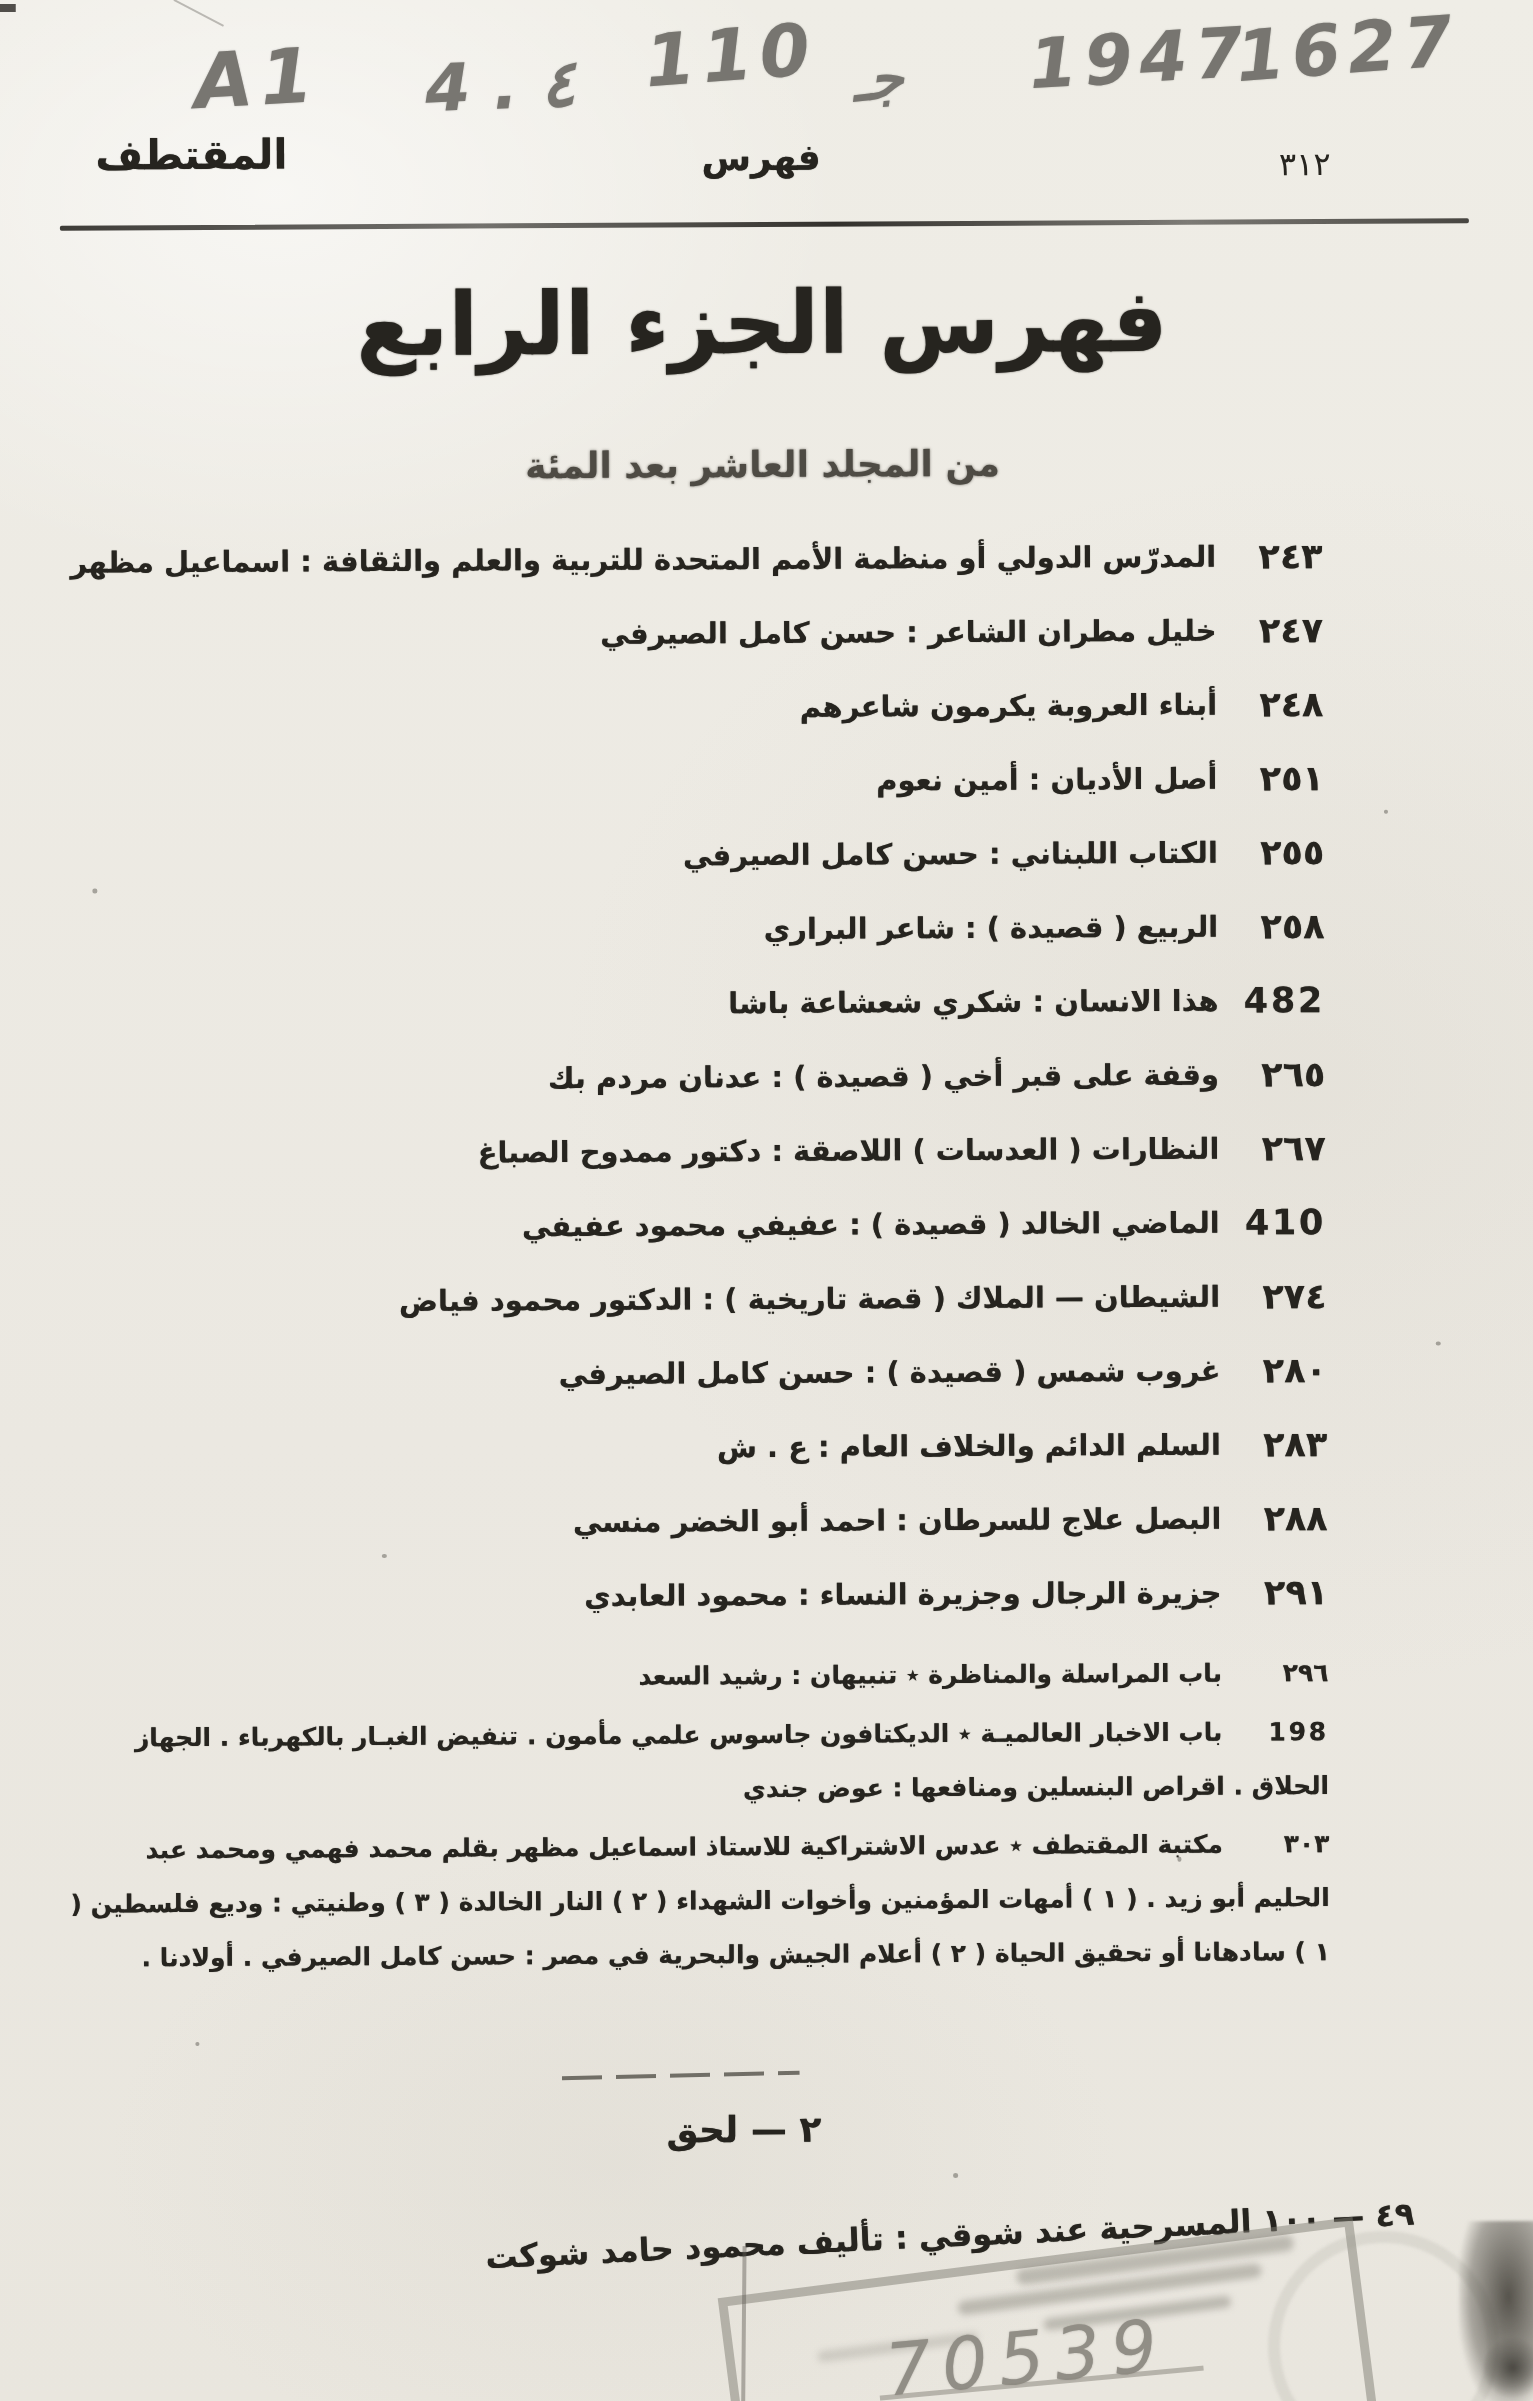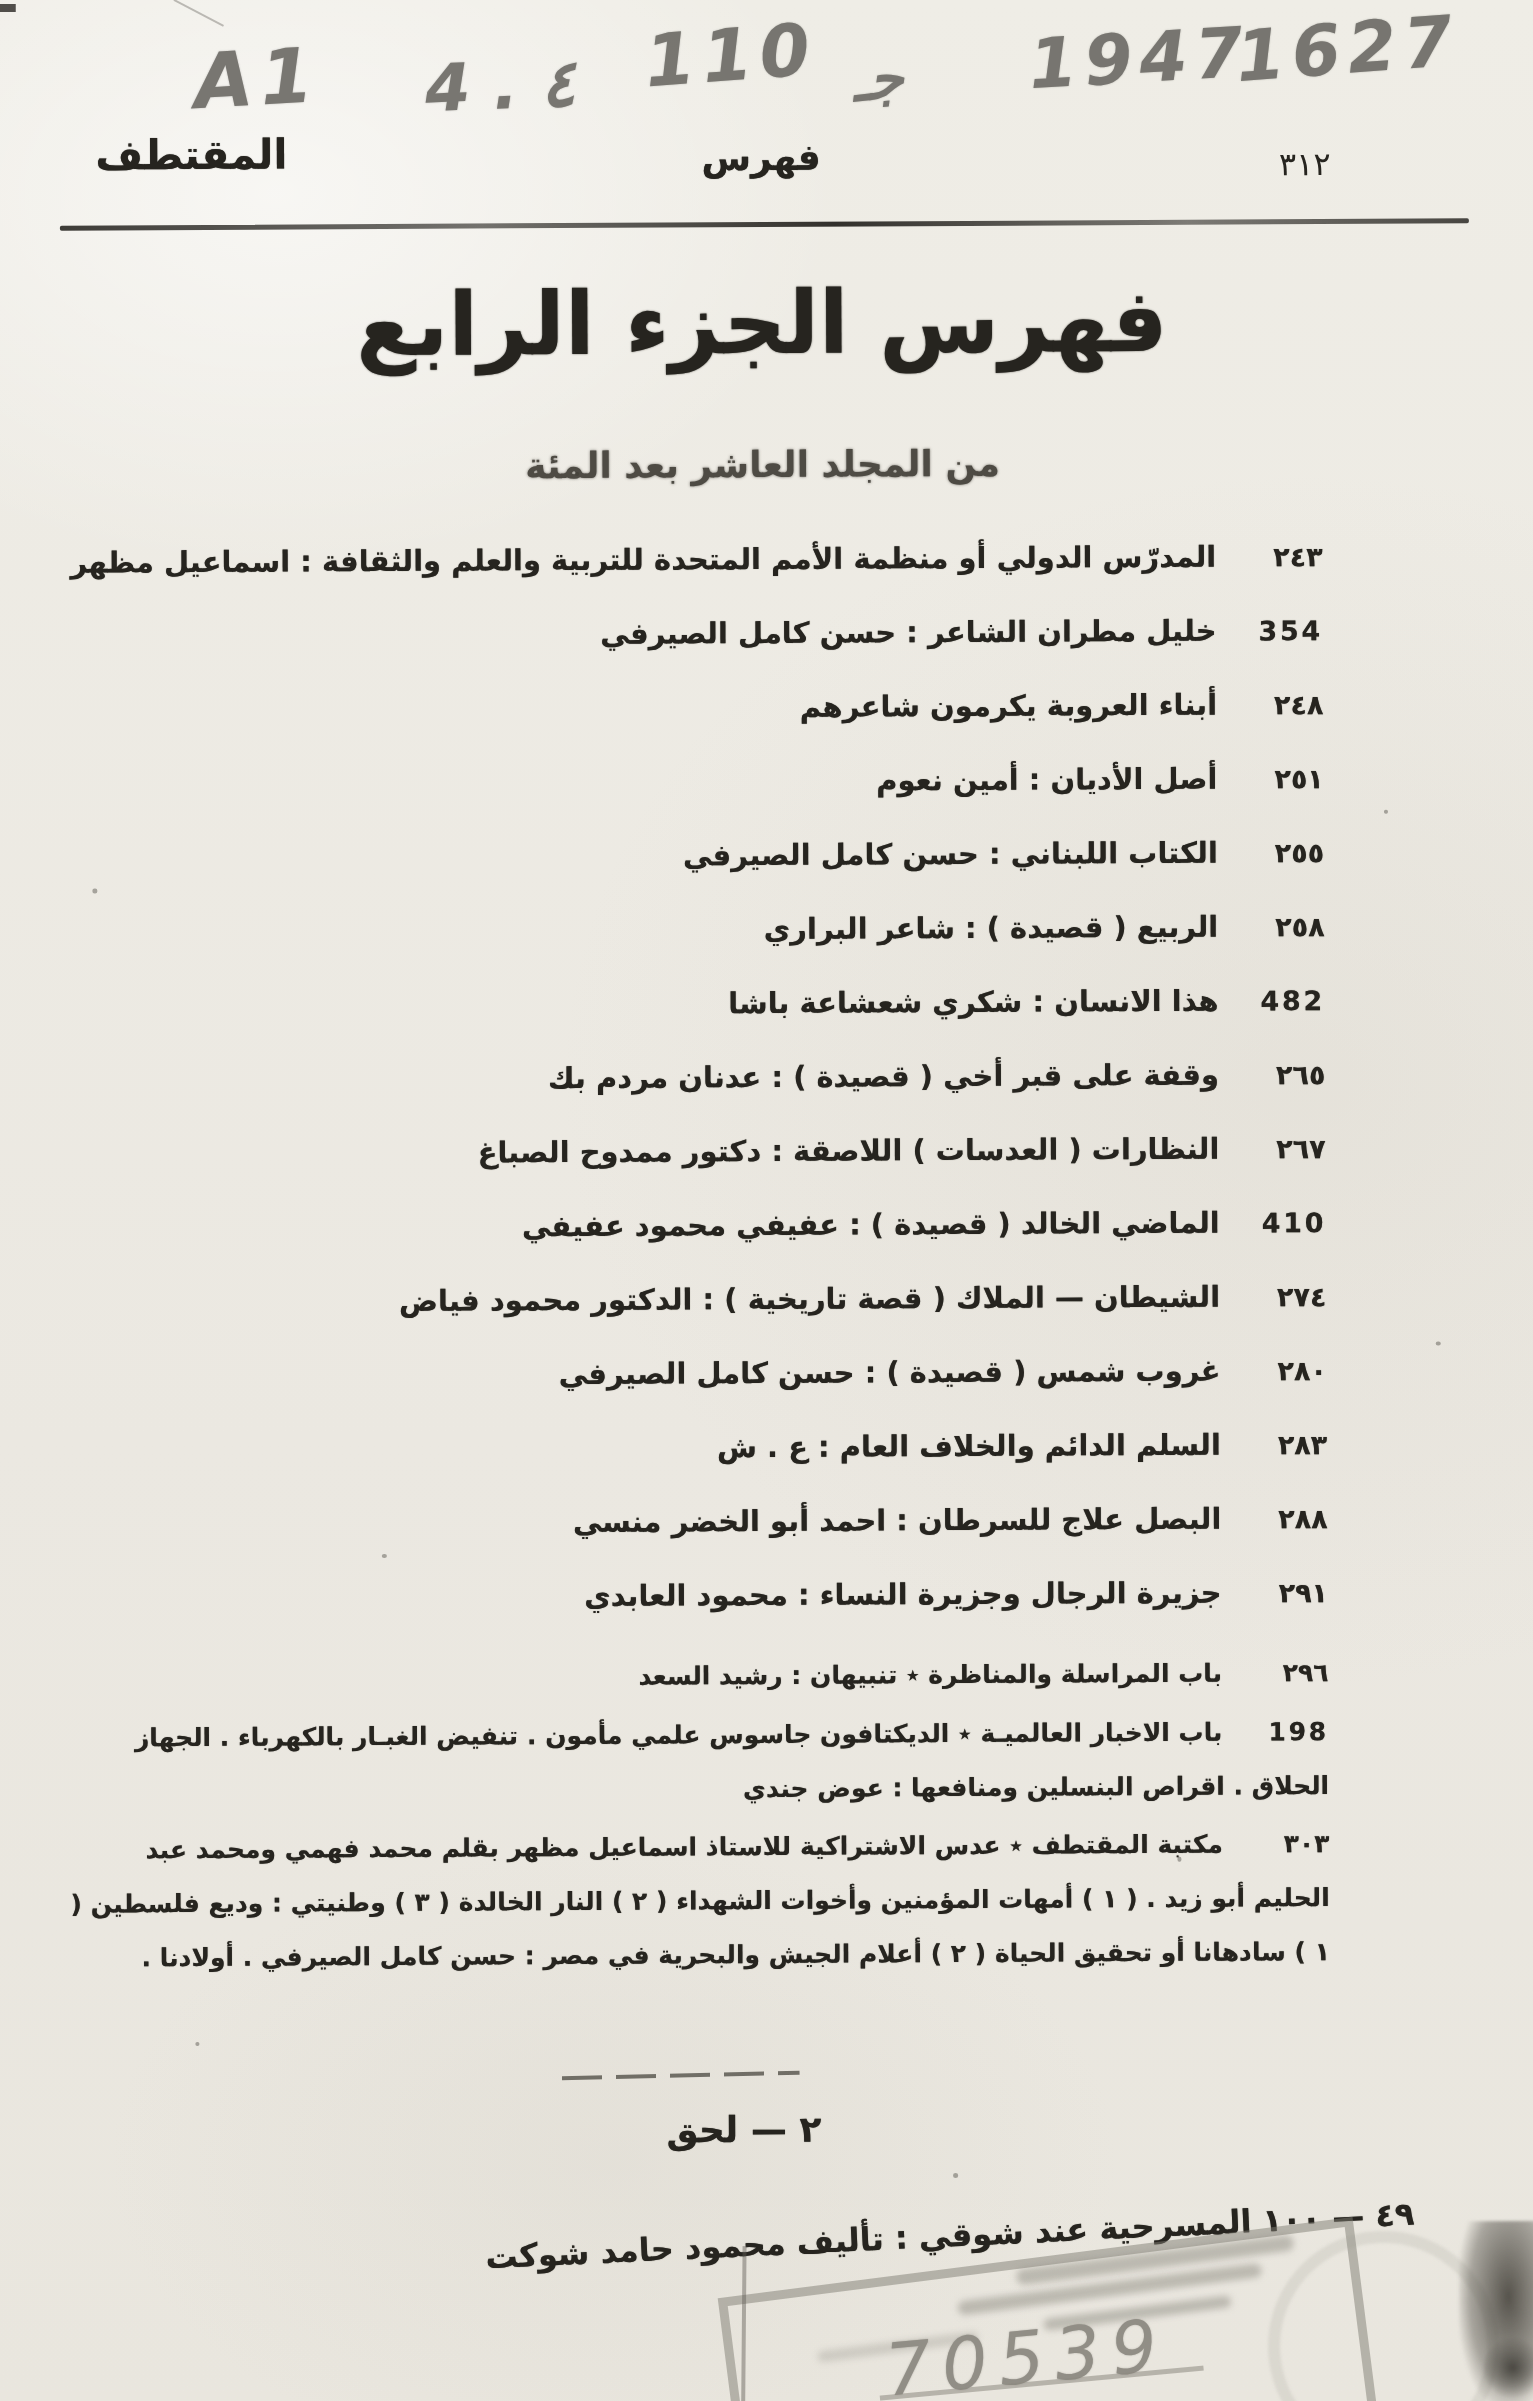--- a/index.html
+++ b/index.html
@@ -44,21 +44,21 @@
   .doc-subtitle{
     position:absolute;left:0;right:0;top:444px;text-align:center;
     font-size:36px;font-weight:bold;color:#4e4b44;
     text-shadow:0 0 2.7px rgba(80,77,70,.8);
   }
   
   .list{position:absolute;top:539px;right:207px;left:65px;font-size:29px;}
   .row{line-height:41px;margin-bottom:33px;text-shadow:0 0 0.9px rgba(40,38,30,.65);}
   .row .num{
     display:inline-block;width:83px;margin-left:23.4px;vertical-align:top;
-    font-size:27px;font-weight:bold;letter-spacing:2.7px;
+    font-size:35px;font-weight:bold;letter-spacing:2.7px;
   }
   .row .txt{font-weight:bold;}
   .row.small{font-size:25px;line-height:54px;margin-bottom:4.5px;}
   .row.small .num{font-size:25px;}
   
   .mini-divider{
     position:absolute;left:557px;top:2073px;width:238px;height:3.6px;opacity:.75;
     background:repeating-linear-gradient(90deg,#4a4840 0 40px, transparent 40px 54px);
     transform:rotate(-1deg);
   }
@@ -129,21 +129,21 @@
   <div class="journal-name">المقتطف</div>
   <div class="header-center">فهرس</div>
   <div class="page-number">٣١٢</div>
   <div class="rule"></div>
 
   <div class="doc-title">فهرس الجزء الرابع</div>
   <div class="doc-subtitle">من المجلد العاشر بعد المئة</div>
 
   <div class="list">
       <div class="row"><span class="num">٢٤٣</span><span class="txt">المدرّس الدولي أو منظمة الأمم المتحدة للتربية والعلم والثقافة : اسماعيل مظهر</span></div>
-      <div class="row"><span class="num">354</span><span class="txt">خليل مطران الشاعر : حسن كامل الصيرفي</span></div>
+      <div class="row"><span class="num">٢٤٧</span><span class="txt">خليل مطران الشاعر : حسن كامل الصيرفي</span></div>
       <div class="row"><span class="num">٢٤٨</span><span class="txt">أبناء العروبة يكرمون شاعرهم</span></div>
       <div class="row"><span class="num">٢٥١</span><span class="txt">أصل الأديان : أمين نعوم</span></div>
       <div class="row"><span class="num">٢٥٥</span><span class="txt">الكتاب اللبناني : حسن كامل الصيرفي</span></div>
       <div class="row"><span class="num">٢٥٨</span><span class="txt">الربيع ( قصيدة ) : شاعر البراري</span></div>
       <div class="row"><span class="num">482</span><span class="txt">هذا الانسان : شكري شعشاعة باشا</span></div>
       <div class="row"><span class="num">٢٦٥</span><span class="txt">وقفة على قبر أخي ( قصيدة ) : عدنان مردم بك</span></div>
       <div class="row"><span class="num">٢٦٧</span><span class="txt">النظارات ( العدسات ) اللاصقة : دكتور ممدوح الصباغ</span></div>
       <div class="row"><span class="num">410</span><span class="txt">الماضي الخالد ( قصيدة ) : عفيفي محمود عفيفي</span></div>
       <div class="row"><span class="num">٢٧٤</span><span class="txt">الشيطان — الملاك ( قصة تاريخية ) : الدكتور محمود فياض</span></div>
       <div class="row"><span class="num">٢٨٠</span><span class="txt">غروب شمس ( قصيدة ) : حسن كامل الصيرفي</span></div>

